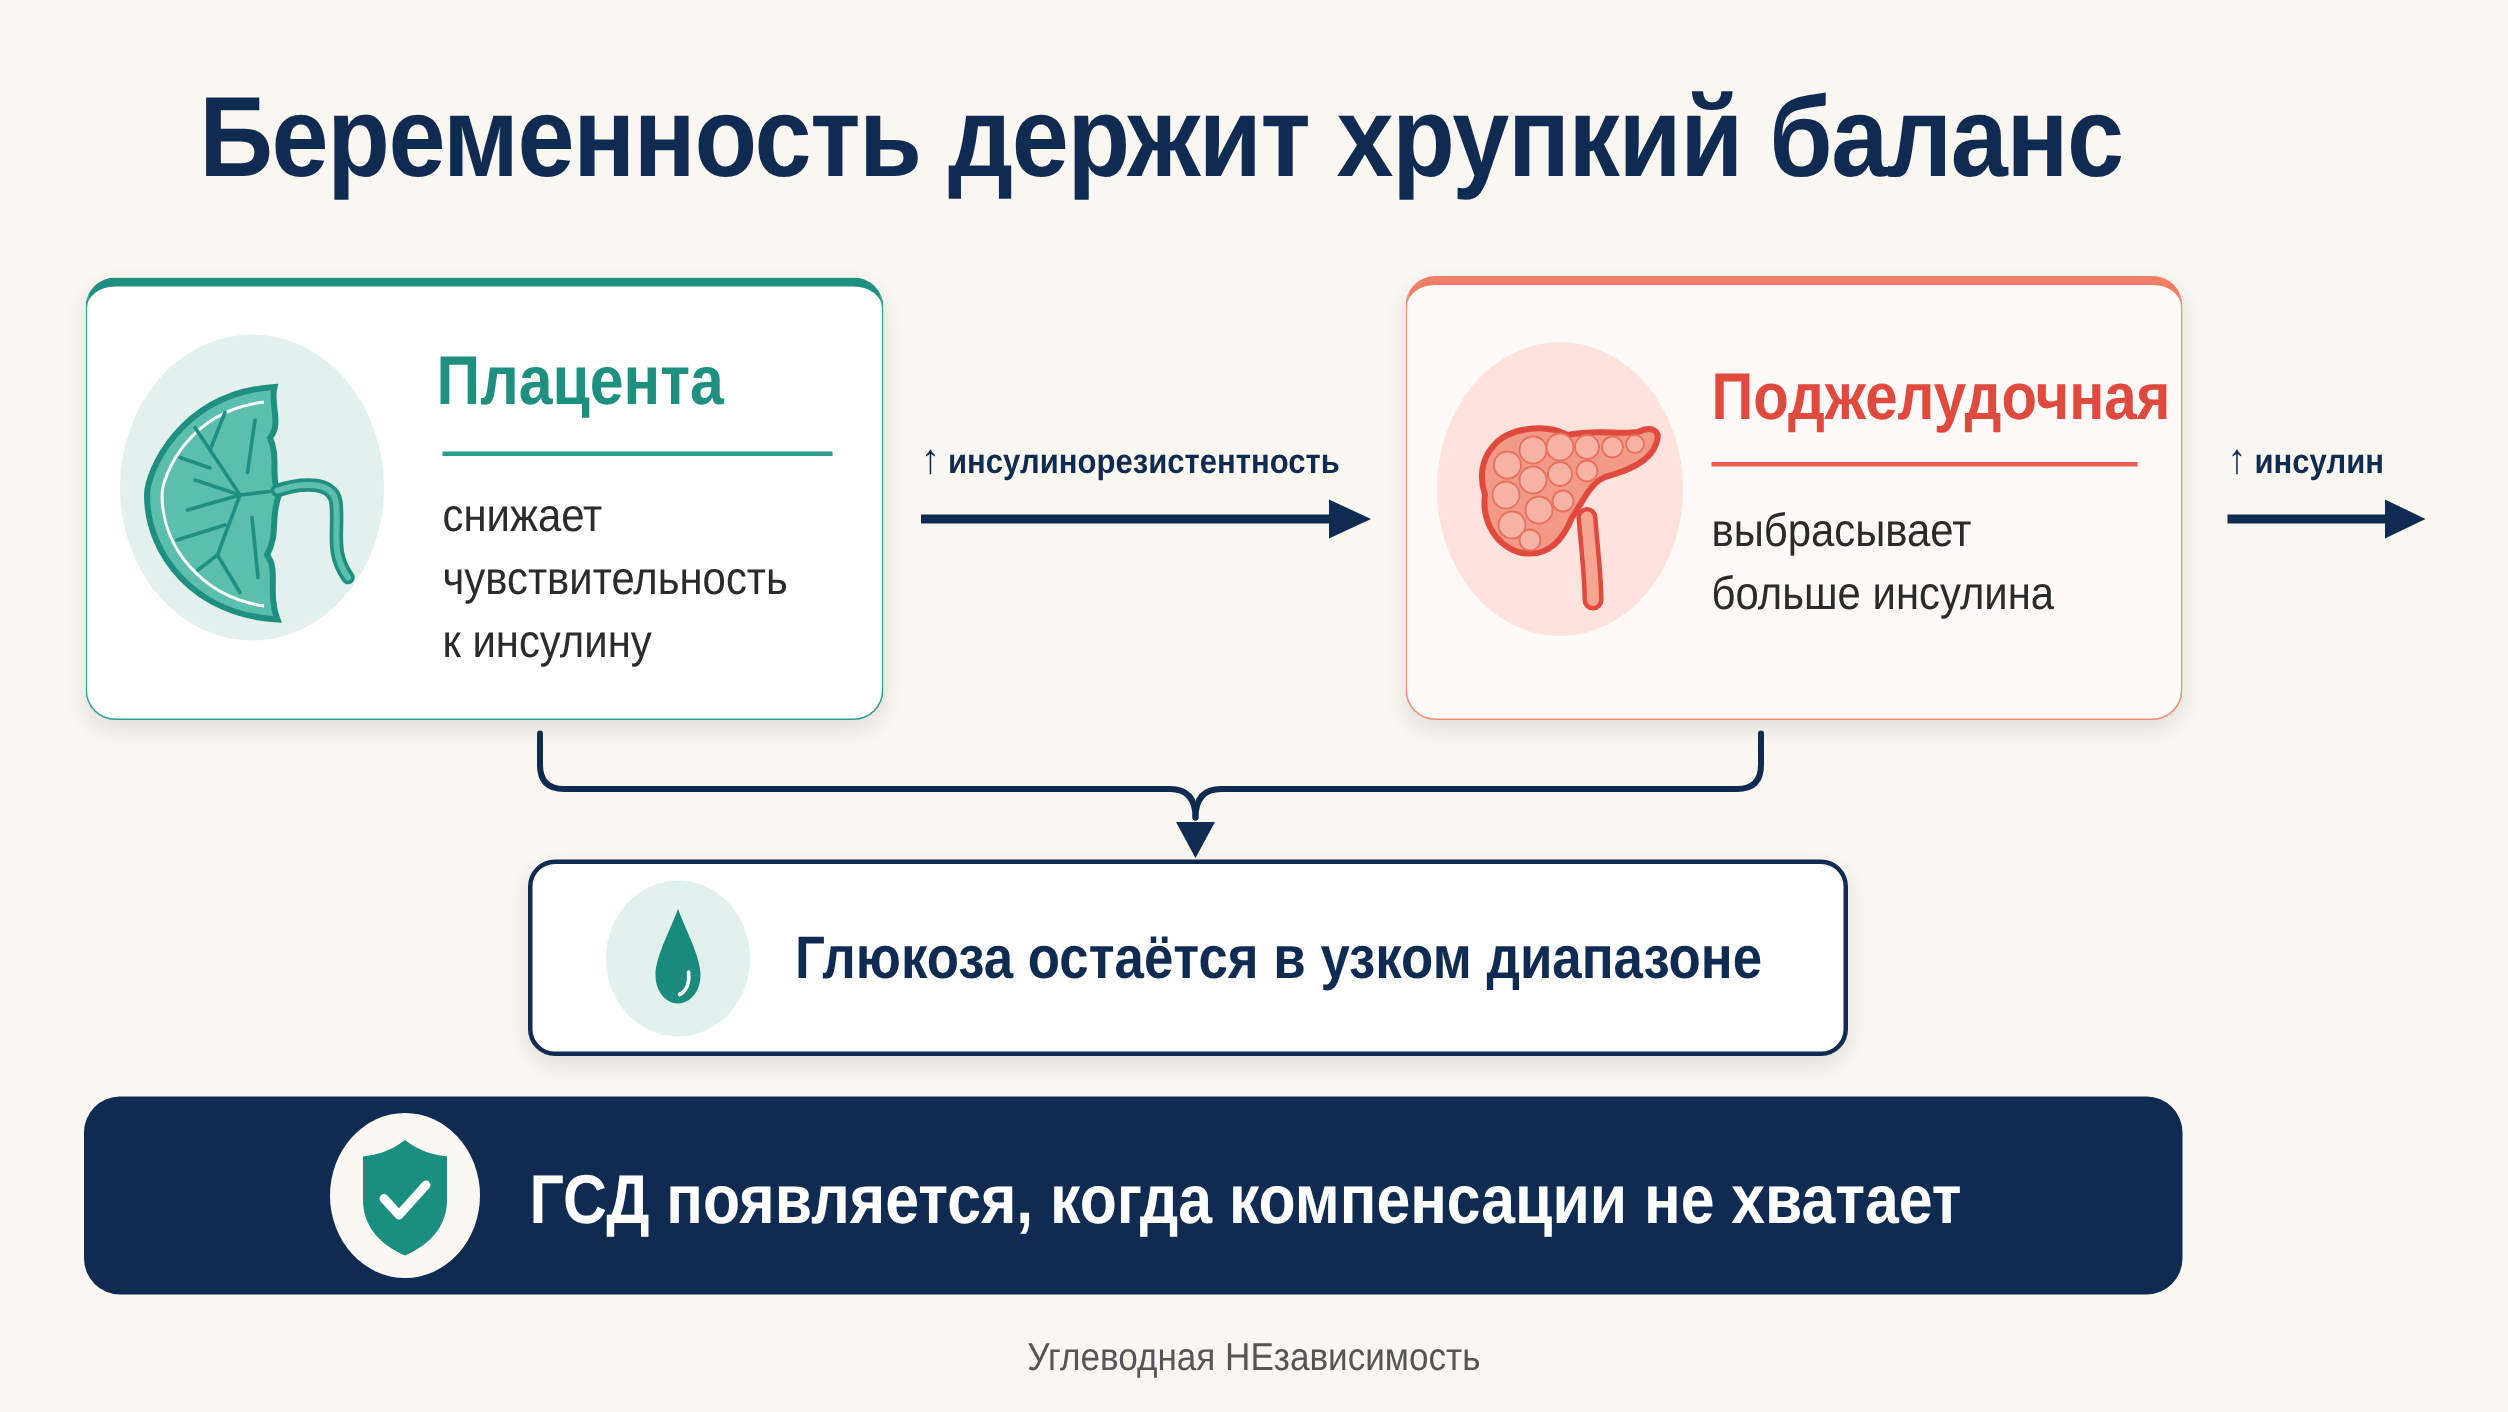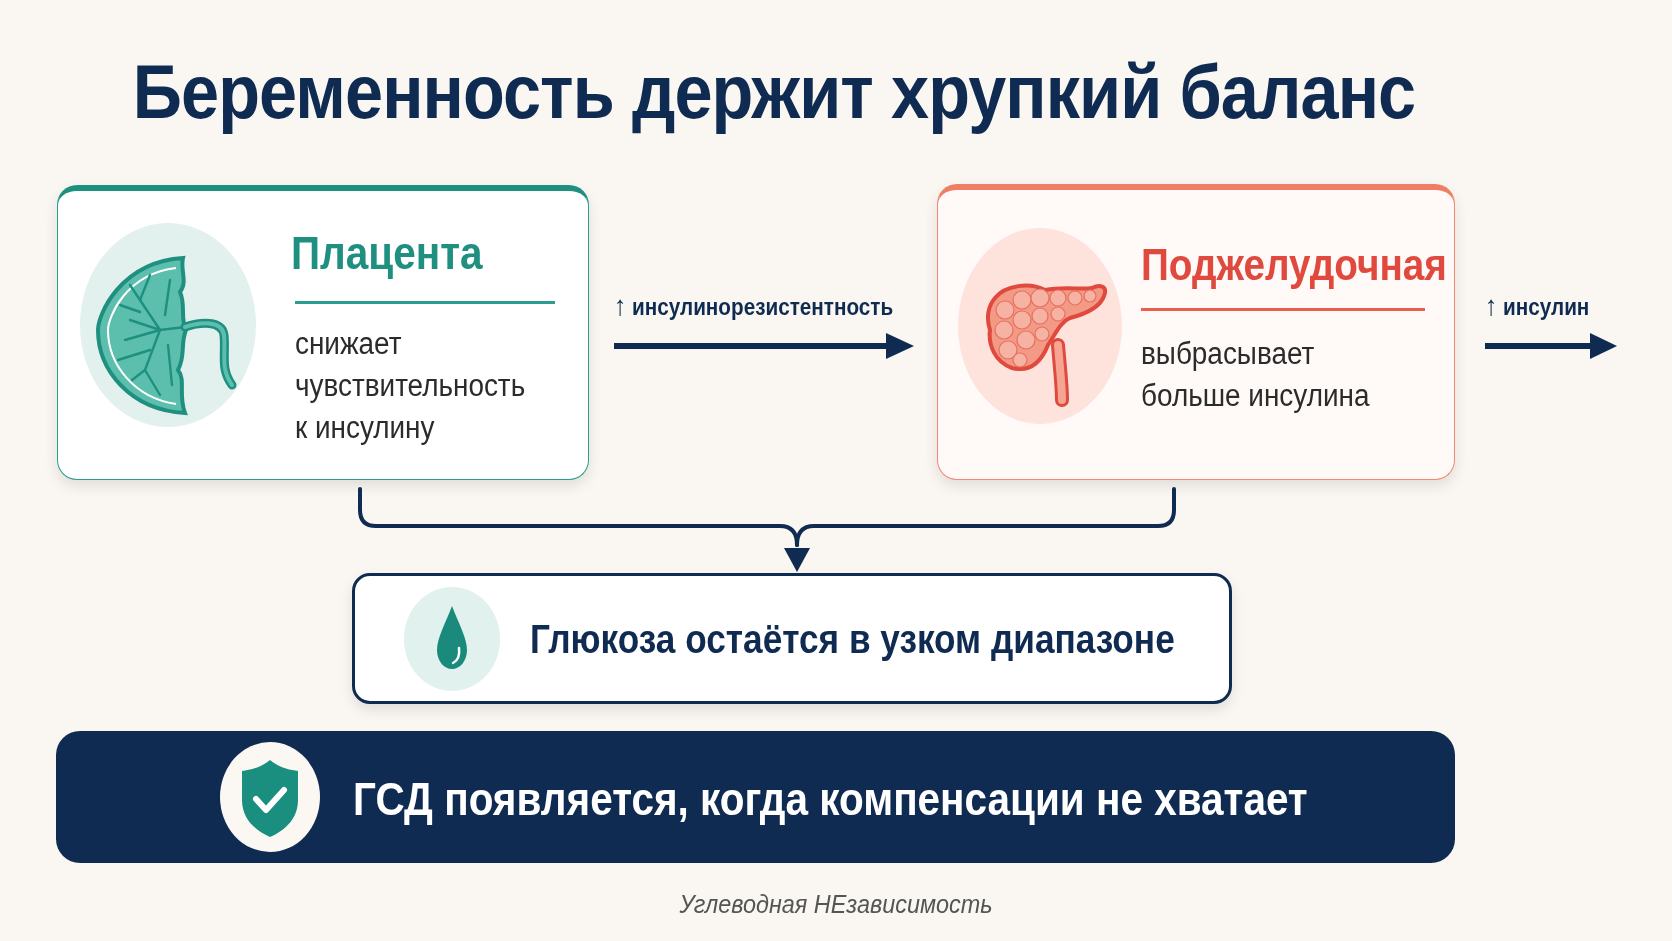--- a/index.html
+++ b/index.html
@@ -46,21 +46,21 @@
   .glucose-box {
     left:352px; top:573px; width:880px; height:131px; box-sizing:border-box;
     border:3px solid #0f2b52; border-radius:18px; background:#fff;
     box-shadow:0 6px 14px rgba(0,0,0,0.10);
   }
   .drop-circle { left:404px; top:587px; width:96px; height:104px; background:#e0f1ee; }
   .glucose-text { left:530px; top:617px; font-size:40px; font-weight:700; color:#0f2b52; transform:scaleX(0.88); transform-origin:0 0; white-space:nowrap; }
   .banner { left:56px; top:731px; width:1399px; height:132px; background:#0f2b52; border-radius:24px; }
   .shield-circle { left:220px; top:742px; width:100px; height:110px; background:#fbf8f3; }
   .banner-text { left:353px; top:772px; font-size:46px; font-weight:700; color:#ffffff; transform:scaleX(0.88); transform-origin:0 0; white-space:nowrap; }
-  .footer { left:0; width:1672px; top:889px; text-align:center; font-size:26px; color:#555;font-style:italic; }
+  .footer { left:0; width:1672px; top:889px; text-align:center; font-size:26px; color:#555; }
   .footer span { display:inline-block; transform:scaleX(0.9); }
   svg.overlay { position:absolute; left:0; top:0; }
 </style>
 </head>
 <body>
 
 <div class="abs title">Беременность держит хрупкий баланс</div>
 
 <div class="abs card card-placenta"></div>
 <div class="abs icon-circle circle-placenta"></div>

